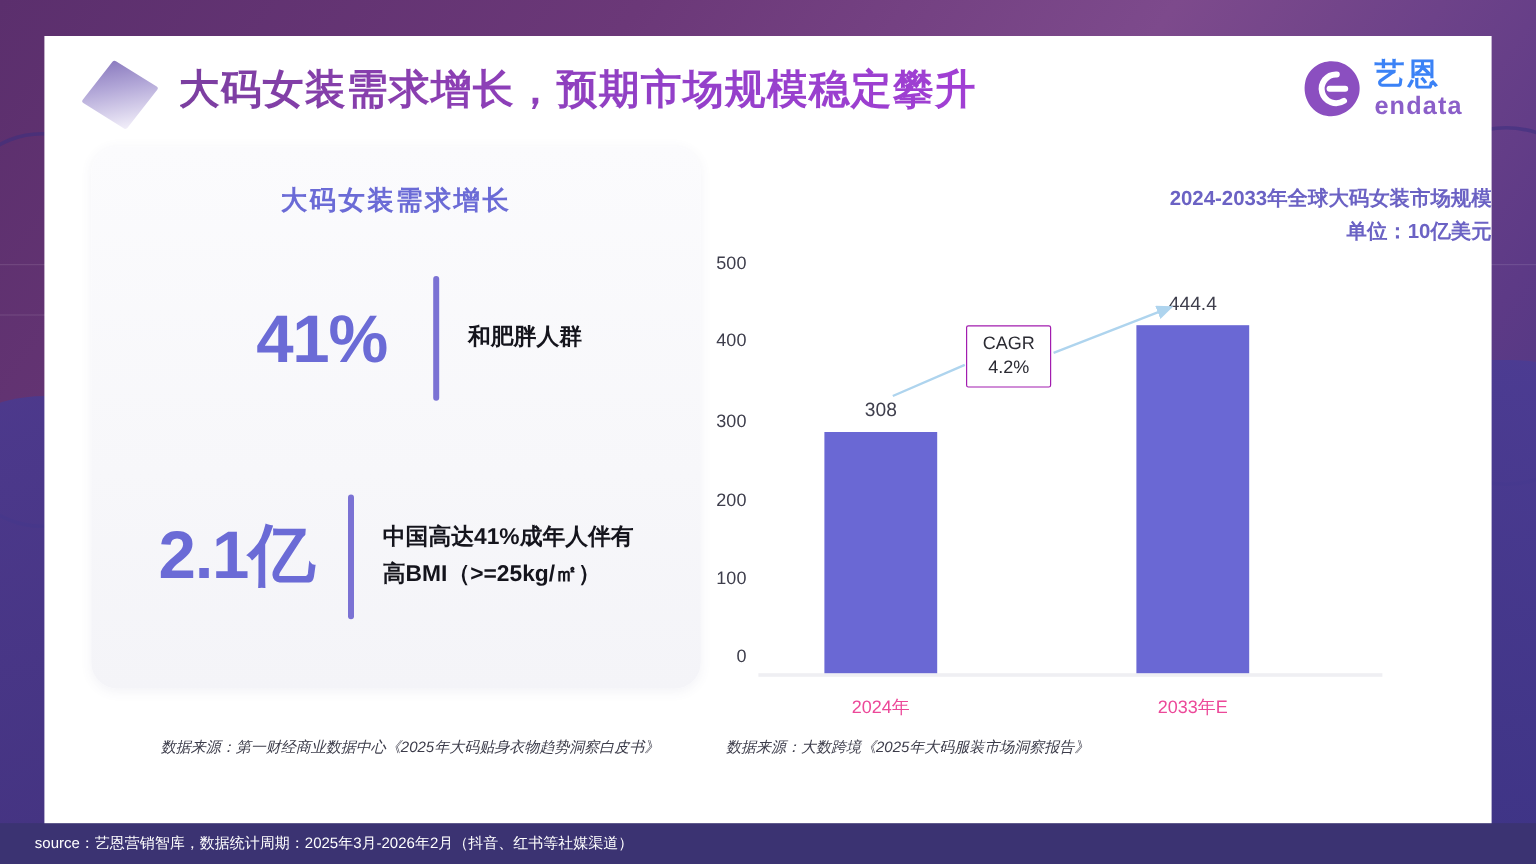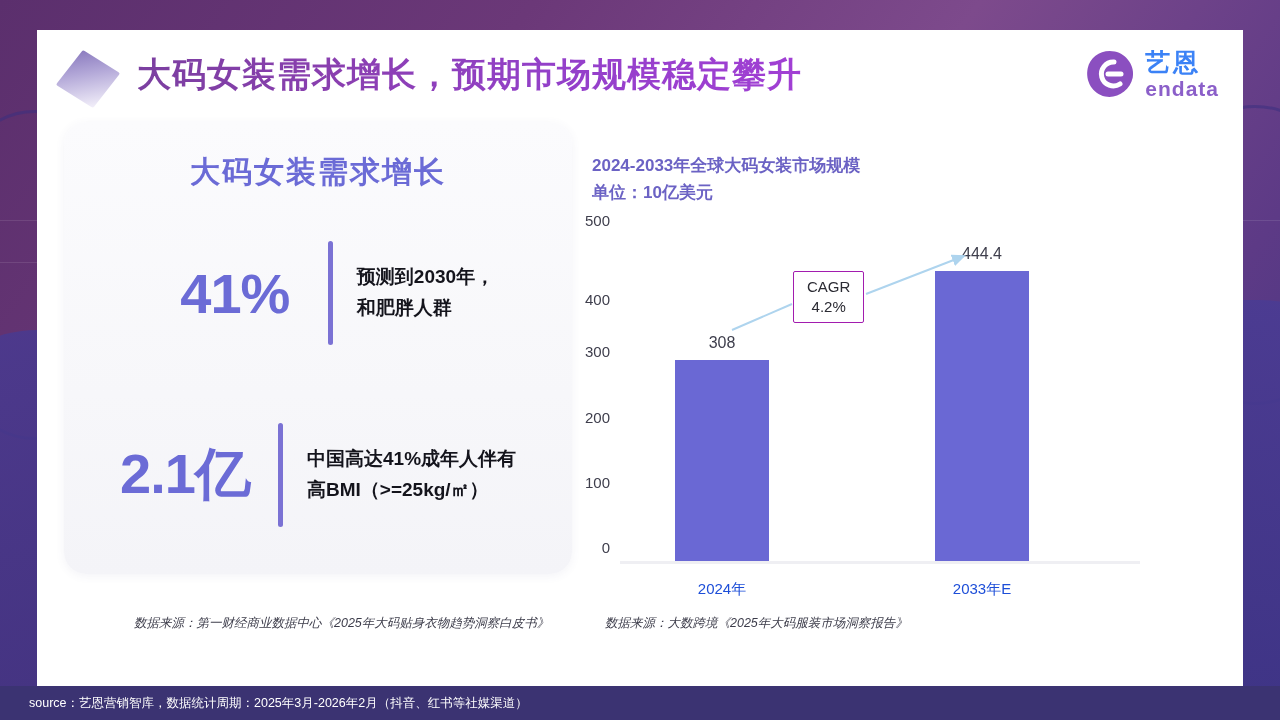--- a/index.html
+++ b/index.html
@@ -40,20 +40,21 @@
   }
   .bg .hline1 { position:absolute; left:0; top:220px; width:120px; height:1px; background:rgba(255,255,255,.10); }
   .bg .hline2 { position:absolute; left:0; top:262px; width:95px; height:1px; background:rgba(255,255,255,.10); }
   .bg .hline3 { position:absolute; right:0; top:220px; width:120px; height:1px; background:rgba(255,255,255,.10); }
 
   
   .slide {
     position:absolute; left:37px; top:30px;
     width:1206px; height:660px;
     background:#ffffff;
+    padding-left:12px;
   }
 
   
   .header { position:relative; height:92px; }
   .diamond {
     position:absolute; left:29px; top:27px;
     width:44px; height:44px;
     background:linear-gradient(135deg,#8b7bbf 0%,#b3a8d8 40%,#f3f0fa 100%);
     transform:rotate(32deg) skewX(-6deg);
     border-radius:2px;
@@ -78,54 +79,54 @@
   
   .left-col { width:545px; padding-left:27px; position:relative; }
   .stat-card {
     width:508px; height:452px;
     background:linear-gradient(180deg,#fbfbfd 0%,#f7f7fa 60%,#f4f4f8 100%);
     border-radius:22px;
     box-shadow:0 2px 10px rgba(90,80,140,.07);
     padding:24px 28px 0 28px;
   }
   .stat-card-title {
-    text-align:center; font-size:30px; font-weight:700;
+    text-align:center; font-size:22px; font-weight:700;
     color:#6b6bd6; letter-spacing:2px; margin-top:6px;
   }
   .stat-row { display:flex; align-items:center; }
   .stat-row.first { margin-top:48px;justify-content:center; }
   .stat-row.second { margin-top:78px; }
   .stat-num {
     width:186px; text-align:center;
     font-size:56px; font-weight:700; color:#6b6bd6; letter-spacing:-1px;
   }
   .stat-bar { width:5px; height:104px; background:#7b72d4; border-radius:3px; margin-right:24px; }
   .stat-lines { font-size:19px; font-weight:700; color:#14141c; line-height:1.62; }
 
   
   .right-col { flex:1; position:relative; padding-left:10px; }
   .chart-title {
-    text-align:left; margin-top:30px;
+    text-align:right; margin-top:30px;
     font-size:17px; font-weight:700; color:#6b62c4; line-height:1.6;
   }
   .chart-area { position:relative; width:520px; height:330px; margin:28px 0 0 28px; }
   .y-label {
     position:absolute; right:100%; margin-right:10px;
     font-size:15px; color:#3e3e4c; transform:translateY(-50%);
     white-space:nowrap;
   }
   .gridbase { position:absolute; left:0; right:0; bottom:0; height:3px; background:#efeff3; }
   .bar { position:absolute; bottom:3px; background:#6a68d4; }
   .bar-label {
     position:absolute; font-size:16px; color:#3e3e4c; transform:translateX(-50%);
     white-space:nowrap;
   }
   .x-label {
     position:absolute; top:100%; margin-top:16px;
-    font-size:15px; color:#1d4ed8; transform:translateX(-50%);
+    font-size:15px; color:#ec4899; transform:translateX(-50%);
     white-space:nowrap;
   }
   .cagr-box {
     position:absolute; left:173px; top:37px;
     border:1px solid #a21caf; background:#ffffff;
     padding:5px 13px; border-radius:2px; text-align:center;
     font-size:15px; color:#2b2b33; line-height:1.32;
   }
   .cagr-svg { position:absolute; left:0; top:0; width:520px; height:330px; pointer-events:none; }
 
@@ -180,21 +181,20 @@
   <div class="content">
 
     <div class="left-col">
       <div class="stat-card">
         <div class="stat-card-title">大码女装需求增长</div>
 
         <div class="stat-row first">
           <div class="stat-num">41%</div>
           <div class="stat-bar"></div>
           <div class="stat-lines">
-            <div>预测到2030年，</div>
             <div>和肥胖人群</div>
           </div>
         </div>
 
         <div class="stat-row second">
           <div class="stat-num">2.1亿</div>
           <div class="stat-bar"></div>
           <div class="stat-lines">
             <div>中国高达41%成年人伴有</div>
             <div>高BMI（&gt;=25kg/㎡）</div>
@@ -208,21 +208,21 @@
         <div>2024-2033年全球大码女装市场规模</div>
         <div>单位：10亿美元</div>
       </div>
 
       <div class="chart-area">
 
         <div class="y-label" style="bottom:0px">0</div>
         <div class="y-label" style="bottom:65.4px">100</div>
         <div class="y-label" style="bottom:130.8px">200</div>
         <div class="y-label" style="bottom:196.2px">300</div>
-        <div class="y-label" style="bottom:248px">400</div>
+        <div class="y-label" style="bottom:263px">400</div>
         <div class="y-label" style="bottom:327px">500</div>
 
         <div class="gridbase"></div>
 
         <div class="bar" style="left:55px;  width:94px; height:201px;"></div>
         <div class="bar-label" style="left:102px; bottom:212px;">308</div>
         <div class="x-label" style="left:102px;">2024年</div>
 
         <div class="bar" style="left:315px; width:94px; height:290px;"></div>
         <div class="bar-label" style="left:362px; bottom:301px;">444.4</div>

